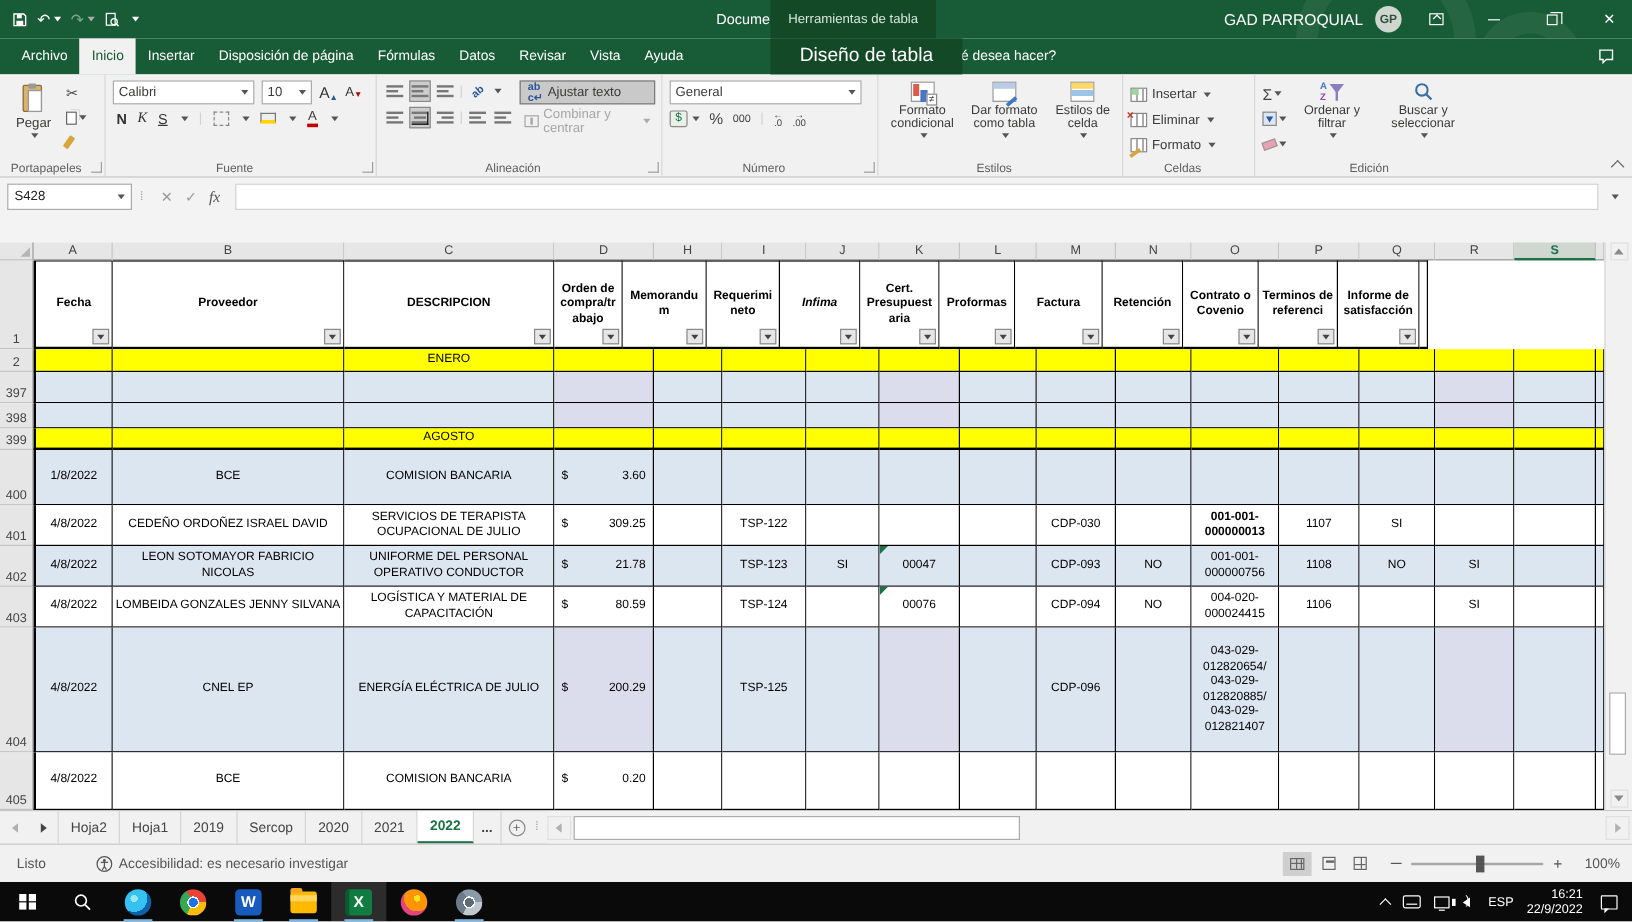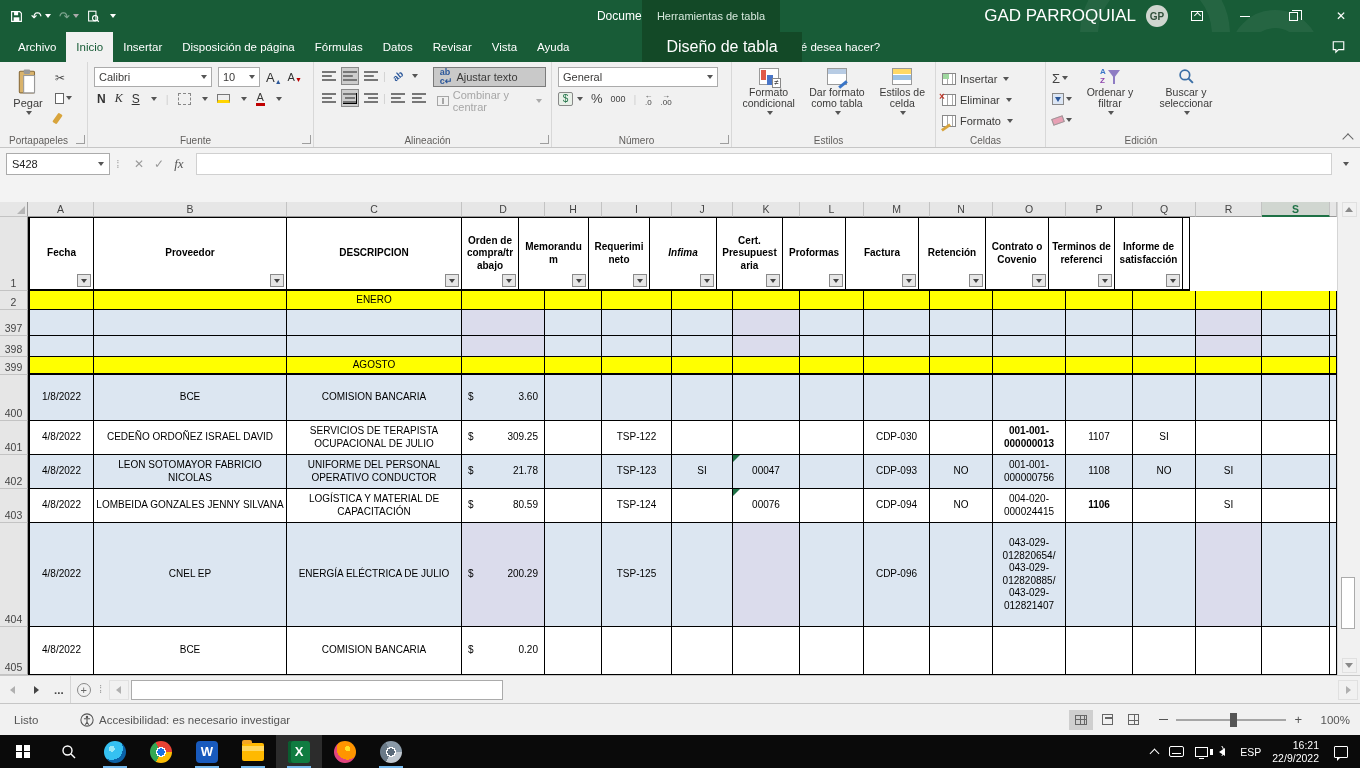--- a/index.html
+++ b/index.html
@@ -10,21 +10,21 @@
   .titlebar{height:32px;background:#185C37;color:#fff;display:flex;align-items:center;position:relative;flex:none;overflow:hidden;}
   .deco1,.deco2{position:absolute;border:18px solid rgba(255,255,255,.06);border-radius:50%;}
   .deco1{width:150px;height:150px;right:130px;top:-40px;}
   .deco2{width:90px;height:90px;right:40px;top:10px;}
   .qat{display:flex;align-items:center;gap:8px;padding-left:10px;z-index:2;}
   .qat .qbtn{display:flex;align-items:center;gap:1px;font-size:13px;color:#fff;}
   .qbtn.dis{color:rgba(255,255,255,.45);}
   .win-title{position:absolute;left:0;right:0;text-align:center;font-size:12px;color:#fff;top:9px;}
   .ctx-tool{position:absolute;left:642px;top:0;height:32px;width:138px;background:#134927;display:flex;align-items:center;justify-content:center;font-size:11px;color:#d6e8dc;z-index:3;}
   .tb-right{margin-left:auto;display:flex;align-items:center;gap:10px;z-index:3;height:100%;}
-  .user-name{font-size:17px;}
+  .user-name{font-size:13px;}
   .avatar{width:22px;height:22px;border-radius:50%;background:#cfd6cf;color:#32503c;font-size:10px;font-weight:bold;display:flex;align-items:center;justify-content:center;}
   .winbtn{width:38px;height:32px;display:flex;align-items:center;justify-content:center;color:#fff;font-size:12px;}
   .min-glyph{width:10px;height:1px;background:#fff;display:block;}
   .rest-glyph{width:9px;height:9px;border:1px solid #fff;position:relative;display:block;}
   .rest-glyph:before{content:"";position:absolute;left:2px;top:-3px;width:9px;height:9px;border:1px solid #fff;border-bottom:none;border-left:none;}
   .ribopt-glyph{width:12px;height:10px;border:1px solid #fff;position:relative;display:block;}
   .ribopt-glyph:before{content:"";position:absolute;left:3px;top:1px;width:4px;height:4px;border-top:1px solid #fff;border-left:1px solid #fff;transform:rotate(45deg);}
 
   
   .tabrow{height:30px;background:#185C37;display:flex;align-items:stretch;color:#fff;flex:none;position:relative;}
@@ -803,21 +803,21 @@
             <span>80.59</span>
           </div>
           <div class="c white" style="width: 57px;"></div>
           <div class="c white" style="width: 70px;">TSP-124</div>
           <div class="c white" style="width: 61px;"></div>
           <div class="c white" style="width: 67px;">00076<span class="flag"></span></div>
           <div class="c white" style="width: 64px;"></div>
           <div class="c white" style="width: 66px;">CDP-094</div>
           <div class="c white" style="width: 63px;">NO</div>
           <div class="c white factura" style="width: 73px;">004-020-000024415</div>
-          <div class="c white" style="width: 67px; font-weight: bold;">1106</div>
+          <div class="c white" style="width: 67px;">1106</div>
           <div class="c white" style="width: 63px;"></div>
           <div class="c white" style="width: 66px;">SI</div>
           <div class="c white" style="width: 68px;"></div>
           <div class="c white" style="width: 7px;"></div>
         </div>
         <div class="grow" style="height: 104px;">
           <div class="rh">404</div>
           <div class="c first band" style="width: 66px;">4/8/2022</div>
           <div class="c band" style="width: 193px;">CNEL EP</div>
           <div class="c band" style="width: 175px;">ENERGÍA ELÉCTRICA DE JULIO</div>
@@ -874,20 +874,29 @@
     </div>
   </div>
 
   <div class="sheetbar">
     <span class="navarr">
         <span class="tleft"></span>
       </span>
     <span class="navarr">
         <span class="tright"></span>
       </span>
+    <div id="sheet-tabs" style="display:flex;align-items:stretch;">
+        <span class="stab">Hoja2</span>
+        <span class="stab">Hoja1</span>
+        <span class="stab">2019</span>
+        <span class="stab">Sercop</span>
+        <span class="stab">2020</span>
+        <span class="stab">2021</span>
+        <span class="stab active">2022</span>
+      </div>
     <span class="stab more">...</span>
     <span class="addsheet">
         <b>+</b>
       </span>
     <span class="vdots" style="height:100%;"></span>
     <div class="hscroll">
       <span class="harr">
           <span class="tleft"></span>
         </span>
       <span class="hthumb" style="margin-left:2px;"></span>

